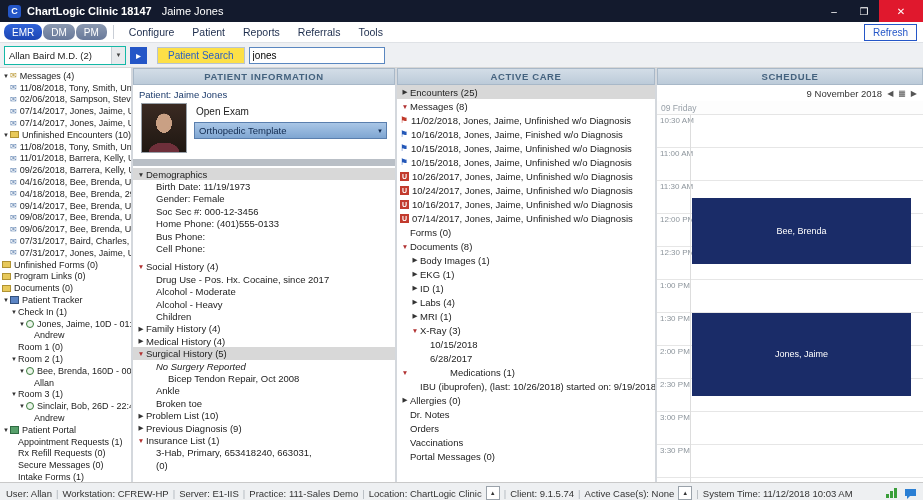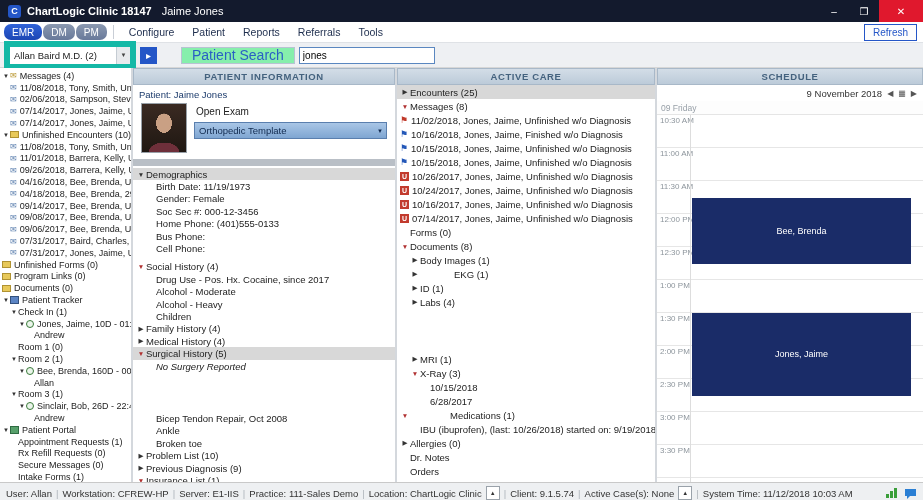--- a/index.html
+++ b/index.html
@@ -20,27 +20,27 @@
   .mtab{height:16px;padding:0 8px;font-size:10px;display:flex;align-items:center;color:#fff;cursor:default;border-radius:7px;}
   .mtab.active{background:linear-gradient(#2f62d8,#1c46b4);}
   .mtab.inactive{background:linear-gradient(#8b99b0,#68799a);}
   .mdivider{width:1px;height:14px;background:#c9ced6;margin:0 6px;}
   .menus{display:flex;}
   .mitem{font-size:10.5px;color:#1d2d4d;padding:0 9px;}
   .refresh-btn{margin-left:auto;margin-right:6px;border:1px solid var(--accent,#2456c7);color:var(--accent,#2456c7);
                background:#fdfdfd;font-size:10px;height:15px;padding:0 8px;display:flex;align-items:center;}
   
   .toolbar{height:24px;background:#eef0f3;border-bottom:1px solid #d7d7d7;display:flex;align-items:center;padding-left:4px;gap:4px;}
-  .combo{width:116px;height:17px;background:#fff;border:6px solid #14b8a6;display:flex;align-items:center;
+  .combo{width:116px;height:17px;background:#fff;border:1px solid #14b8a6;display:flex;align-items:center;
          font-size:9.5px;padding-left:4px;color:#222;overflow:hidden;white-space:nowrap;}
   .combo .carr{margin-left:auto;width:13px;height:100%;background:#e8eaed;border-left:1px solid #c5ccd3;
                display:flex;align-items:center;justify-content:center;font-size:6px;color:#444;flex:0 0 13px;}
   .go-btn{width:17px;height:17px;background:var(--accent,#2456c7);color:#fff;display:flex;align-items:center;justify-content:center;font-size:10px;}
-  .search-label{height:15px;background:#86efac;border:1px solid #b7c3d2;color:#2a5fc4;font-size:14px;
-                display:flex;align-items:center;padding:0 10px;margin-left:20px;}
+  .search-label{height:15px;background:#fde047;border:1px solid #b7c3d2;color:#2a5fc4;font-size:10px;
+                display:flex;align-items:center;padding:0 10px;margin-left:6px;}
   .search-input{width:128px;height:15px;border:1px solid #5a87c0;font-size:10px;padding:0 3px;font-family:inherit;}
   
   .main{display:flex;height:414px;}
   .split{width:2px;background:#d4d8dd;}
   .sidebar{width:131px;overflow:hidden;background:#fff;padding-top:2px;box-sizing:border-box;}
   .panel{display:flex;flex-direction:column;overflow:hidden;background:#fff;}
   .pinfo{width:262px;}
   .acare{width:258px;}
   .sched{flex:1;}
   .phead{height:17px;flex:0 0 17px;background:linear-gradient(var(--panel_header_top,#d3dde7),var(--panel_header_bottom,#bccbd9));
@@ -373,21 +373,21 @@
             <span>Medical History (4)</span>
           </div>
           <div class="trow cat hl" style="padding-left: 3px;">
             <span class="arrow red">▼</span>
             <span>Surgical History (5)</span>
           </div>
           <div class="trow italic" style="padding-left: 13px;">
             <span class="arrow"></span>
             <span>No Surgery Reported</span>
           </div>
-          <div class="trow " style="padding-left: 13px; margin-top: 40px;">
+          <div class="trow " style="padding-left: 25px;">
             <span class="arrow"></span>
             <span>Bicep Tendon Repair, Oct 2008</span>
           </div>
           <div class="trow " style="padding-left: 13px;">
             <span class="arrow"></span>
             <span>Ankle</span>
           </div>
           <div class="trow " style="padding-left: 13px;">
             <span class="arrow"></span>
             <span>Broken toe</span>
@@ -466,33 +466,33 @@
           <span>Forms (0)</span>
         </div>
         <div class="trow cat" style="padding-left: 3px;">
           <span class="arrow red">▼</span>
           <span>Documents (8)</span>
         </div>
         <div class="trow cat" style="padding-left: 13px;">
           <span class="arrow">▶</span>
           <span>Body Images (1)</span>
         </div>
-        <div class="trow cat" style="padding-left: 13px; gap: 34px;">
+        <div class="trow cat" style="padding-left: 13px;">
           <span class="arrow">▶</span>
           <span>EKG (1)</span>
         </div>
         <div class="trow cat" style="padding-left: 13px;">
           <span class="arrow">▶</span>
           <span>ID (1)</span>
         </div>
         <div class="trow cat" style="padding-left: 13px;">
           <span class="arrow">▶</span>
           <span>Labs (4)</span>
         </div>
-        <div class="trow cat" style="padding-left: 13px; margin-top: 43px;">
+        <div class="trow cat" style="padding-left: 13px;">
           <span class="arrow">▶</span>
           <span>MRI (1)</span>
         </div>
         <div class="trow cat" style="padding-left: 13px;">
           <span class="arrow red">▼</span>
           <span>X-Ray (3)</span>
         </div>
         <div class="trow cat" style="padding-left: 23px;">
           <span class="arrow"></span>
           <span>10/15/2018</span>

